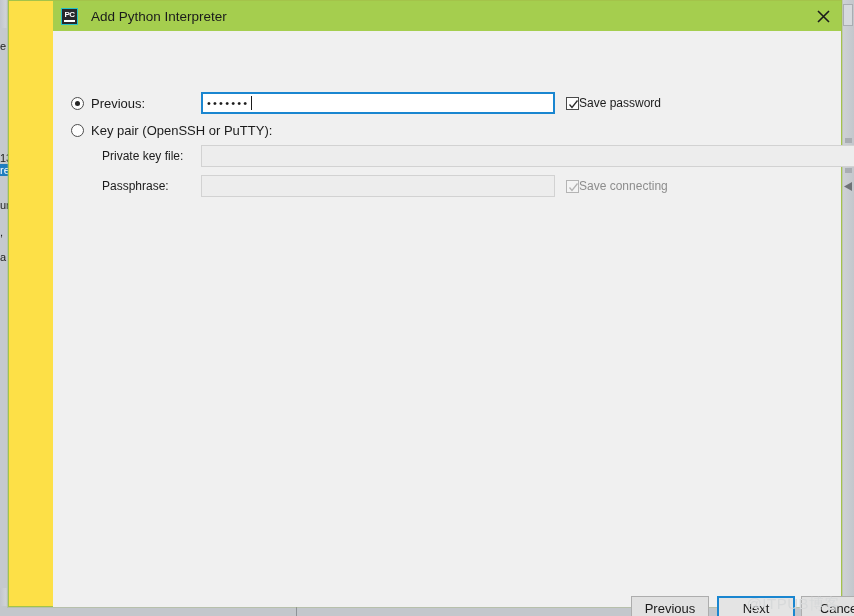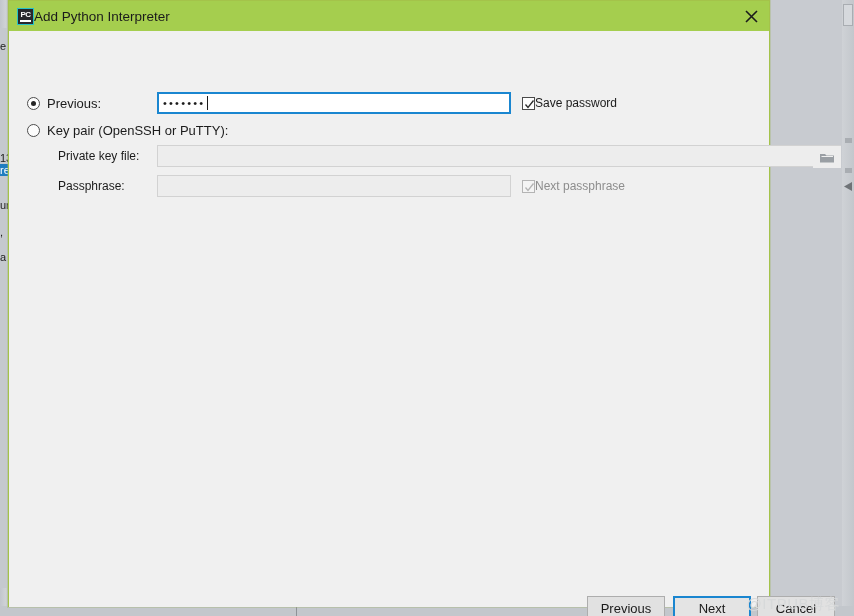--- a/index.html
+++ b/index.html
@@ -85,26 +85,27 @@
     right: 2px; top: 182px;
     width: 8px; height: 9px;
     background: #6f7377;
     clip-path: polygon(100% 0%, 100% 100%, 0% 50%);
   }
 
   
   .dialog {
     position: absolute;
     left: 8px; top: 0px;
-    width: 762px;
+    width: 834px;
     height: 607px;
     background: #fde047;
     border: 1px solid #a4c34a;
     box-sizing: border-box;
     box-shadow: 0 0 0 1px rgba(160,180,110,.35);
+    padding-left: 44px;
   }
 
   .titlebar {
     position: relative;
     height: 30px;
     background: #a5ce4e;
     display: flex;
     align-items: center;
   }
   .app-icon {
@@ -127,21 +128,21 @@
     line-height: 8px;
     margin-bottom: 3px;
   }
   .app-icon .bar {
     position: absolute;
     left: 2px; bottom: 2px;
     width: 11px; height: 2px;
     background: #ffffff;
   }
   .title-text {
-    margin-left: 0;
+    margin-left: 13px;
     font-size: 13.5px;
     color: #1b1b1b;
     font-family: "Liberation Sans", sans-serif;
   }
   .close-btn {
     position: absolute;
     right: 0; top: 0;
     width: 36px; height: 30px;
     display: flex; align-items: center; justify-content: center;
     cursor: default;
@@ -376,21 +377,21 @@
       <div class="txt disabled" style="left:148px; top:144px; width:354px;">
         <span></span>
       </div>
 
       <div class="cb-wrap" style="left:513px; top:148px;">
         <span class="cb disabled">
           <svg width="11" height="11" viewBox="0 0 11 11" aria-hidden="true">
             <path d="M1.5 5.5 L4 8.5 L9.5 1.5" stroke="#b3b3b3" stroke-width="1.3" fill="none"></path>
           </svg>
         </span>
-        <span class="cb-label disabled">Next passphrase</span>
+        <span class="cb-label disabled">Save connecting</span>
       </div>
 
       <div class="btn" style="left:578px; top:565px; width:78px;">Previous</div>
       <div class="btn default" style="left:664px; top:565px; width:78px;">Next</div>
       <div class="btn" style="left:748px; top:565px; width:78px;">Cancel</div>
 
     </div>
   </div>
 
   <div class="watermark">@ITPUB博客</div>

